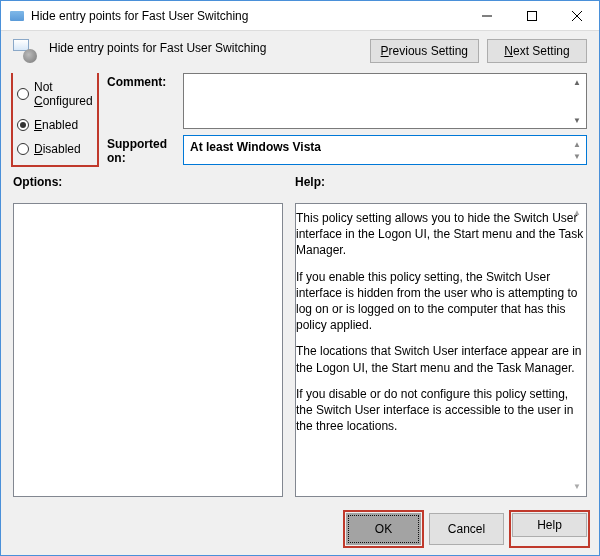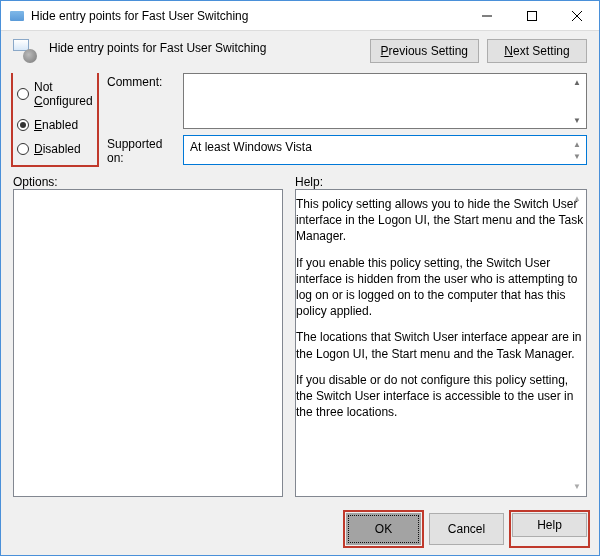--- a/index.html
+++ b/index.html
@@ -155,20 +155,21 @@
   .comment-col {
     flex: 1;
     display: flex;
     flex-direction: column;
     gap: 6px;
   }
   .row-pair {
     display: flex;
     align-items: flex-start;
     gap: 6px;
+    font-weight: bold;
   }
   .row-pair > .lbl {
     width: 70px;
     text-align: left;
     padding-top: 2px;
   }
   .textbox {
     flex: 1;
     border: 1px solid #7a7a7a;
     background: #fff;
@@ -212,21 +213,21 @@
     flex: 1;
     overflow: hidden;
   }
   .col {
     display: flex;
     flex-direction: column;
     flex: 1;
     overflow: hidden;
   }
   .col.options { flex: 0 0 270px; }
-  .col .clabel { margin-bottom: 0; }
+  .col .clabel { margin-bottom: 14px; font-weight: bold; }
   .panel {
     flex: 1;
     border: 1px solid #828790;
     background: #fff;
     padding: 6px 0;
     overflow: auto;
     position: relative;
   }
   .panel.help {
     line-height: 1.35;

